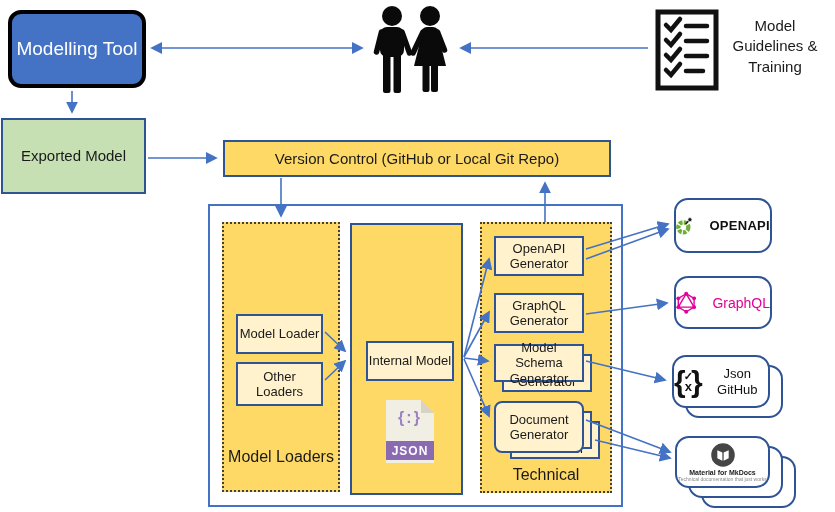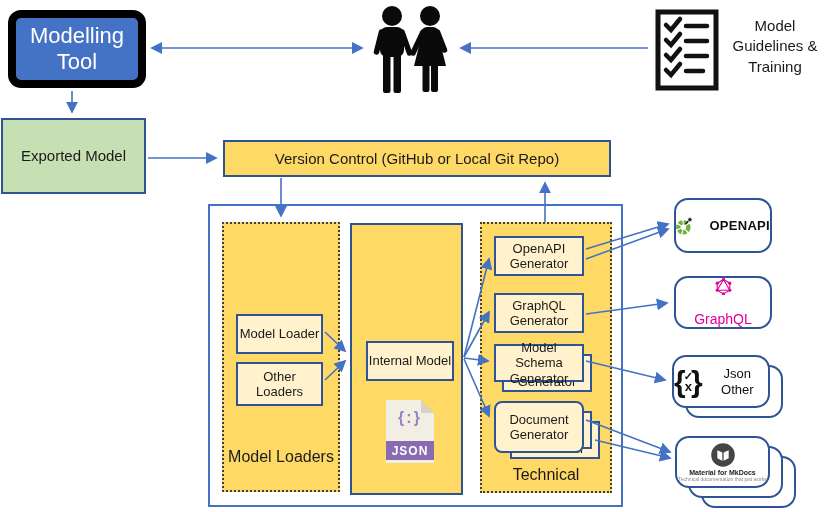--- a/index.html
+++ b/index.html
@@ -3,22 +3,22 @@
 <meta charset="utf-8">
 <style>
   html,body { margin:0; padding:0; background:#fff; }
   body { width:835px; height:512px; position:relative; overflow:hidden;
          font-family:"Liberation Sans", sans-serif; color:#1a1a1a; }
   .abs { position:absolute; box-sizing:border-box; }
   .box { display:flex; align-items:center; justify-content:center; text-align:center; line-height:1.18; }
 
   
   .modelling-tool { left:8px; top:10px; width:138px; height:78px;
-      background:#4472C4; border:8px solid #000000; border-radius:13px;
-      color:#fff; font-size:22px; }
+      background:#4472C4; border:4px solid #000000; border-radius:13px;
+      color:#fff; font-size:19px; }
   .people-svg { left:370px; top:4px; width:86px; height:92px; }
   .guide-icon { left:655px; top:9px; width:64px; height:82px; }
   .guide-label { left:718px; top:16px; width:114px; font-size:15px; line-height:1.35; text-align:center; }
 
   
   .exported { left:1px; top:118px; width:145px; height:76px;
       background:#C6E0B4; border:2px solid #2F5496; font-size:15px; }
   .vc-bar { left:223px; top:140px; width:388px; height:37px;
       background:#FFD966; border:2px solid #2F5496; font-size:15px; }
 
@@ -62,21 +62,21 @@
       color:#9B82C4; font-weight:bold; font-size:16px; letter-spacing:2px; }
   .json-band { position:absolute; left:0; right:0; bottom:3px; height:19px;
       background:#8A6BB1; color:#fff; font-weight:bold; font-size:12px;
       display:flex; align-items:center; justify-content:center; letter-spacing:1px; }
 
   
   .card { background:#fff; border:2px solid #2F5496; border-radius:14px; z-index:3;
           display:flex; align-items:center; justify-content:center; gap:16px; }
   .card-back { background:#fff; border:2px solid #2F5496; border-radius:14px; z-index:1; }
   .openapi-card { left:674px; top:198px; width:98px; height:55px; }
-  .graphql-card { left:674px; top:276px; width:98px; height:53px;flex-direction:column; }
+  .graphql-card { left:674px; top:276px; width:98px; height:53px; }
   .jsonschema-card { left:672px; top:355px; width:98px; height:53px; gap:4px; }
   .jsonschema-back { left:685px; top:365px; width:98px; height:53px; }
   .mkdocs-card { left:675px; top:436px; width:95px; height:52px; flex-direction:column; gap:0; }
   .mkdocs-back1 { left:688px; top:446px; width:95px; height:52px; z-index:2; }
   .mkdocs-back2 { left:701px; top:456px; width:95px; height:52px; }
 
   .openapi-text { font-weight:bold; font-size:13px; letter-spacing:.3px; color:#111; }
   .graphql-text { font-size:14px; color:#E10098; }
   .js-glyph { display:flex; align-items:center; color:#111; font-weight:bold; }
   .js-brace { font-size:30px; font-weight:bold; line-height:1; }
@@ -245,21 +245,21 @@
 <div class="abs card-back jsonschema-back"></div>
 <div class="abs card jsonschema-card">
   <span class="js-glyph">
     <span class="js-brace">{</span>
     <span class="js-col">
       <span class="js-check">✓</span>
       <span class="js-x">x</span>
     </span>
     <span class="js-brace">}</span>
   </span>
-  <span class="js-text">Json Other</span>
+  <span class="js-text">Json GitHub</span>
 </div>
 
 <div class="abs card-back mkdocs-back2"></div>
 <div class="abs card-back mkdocs-back1"></div>
 <div class="abs card mkdocs-card">
   <svg width="26" height="26" viewBox="0 0 32 32">
     <circle cx="16" cy="16" r="14.5" fill="#454545"></circle>
     <path d="M9 10 L15.2 13 L15.2 23 L9 20 Z" fill="#fff"></path>
     <path d="M23 10 L16.8 13 L16.8 23 L23 20 Z" fill="#fff"></path>
   </svg>

